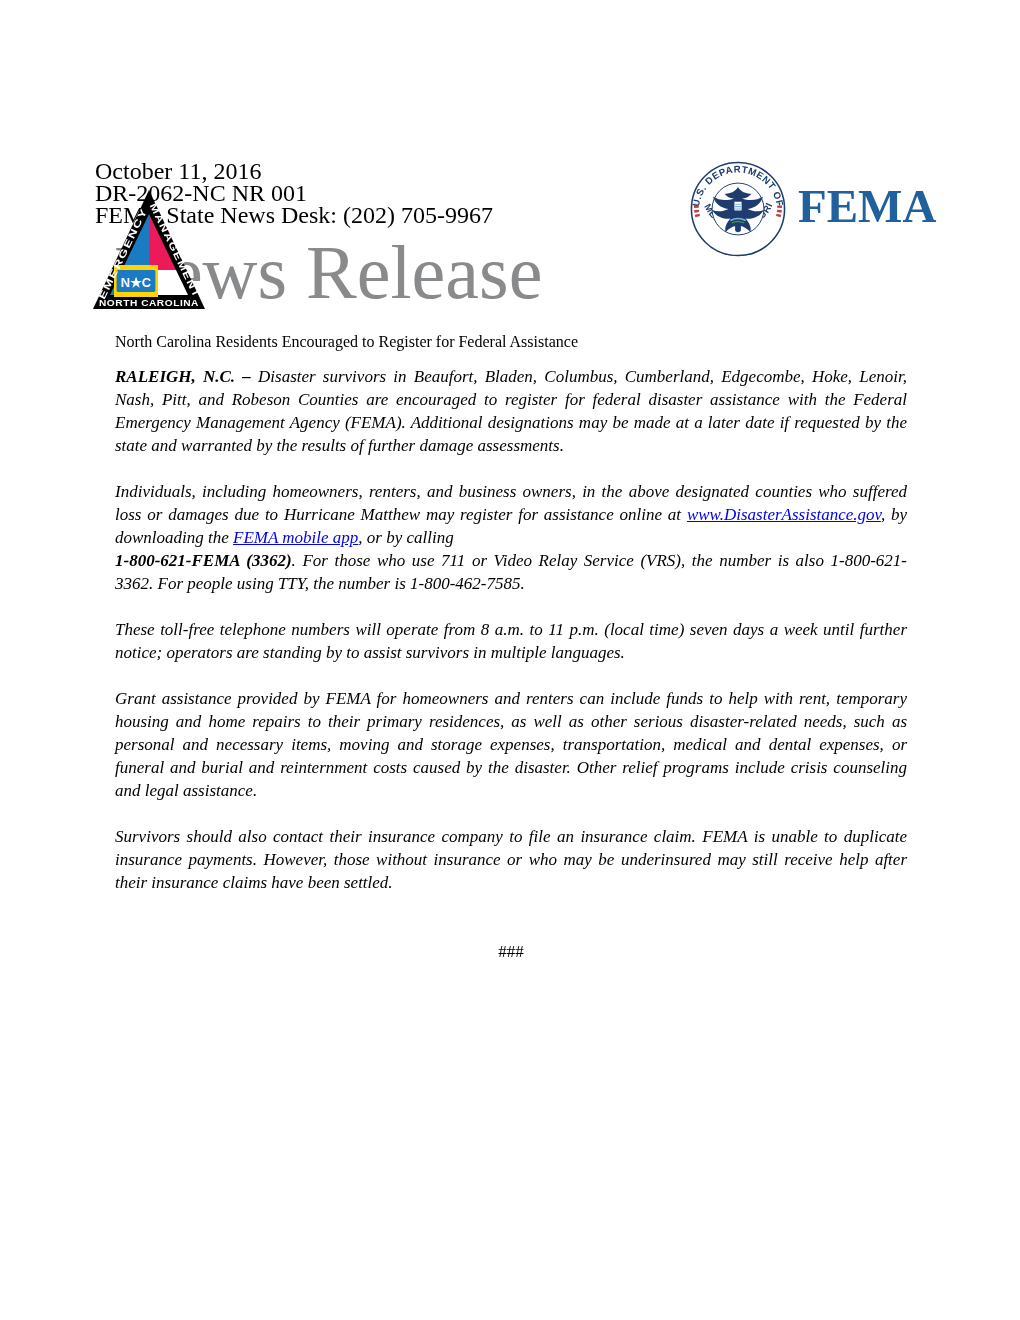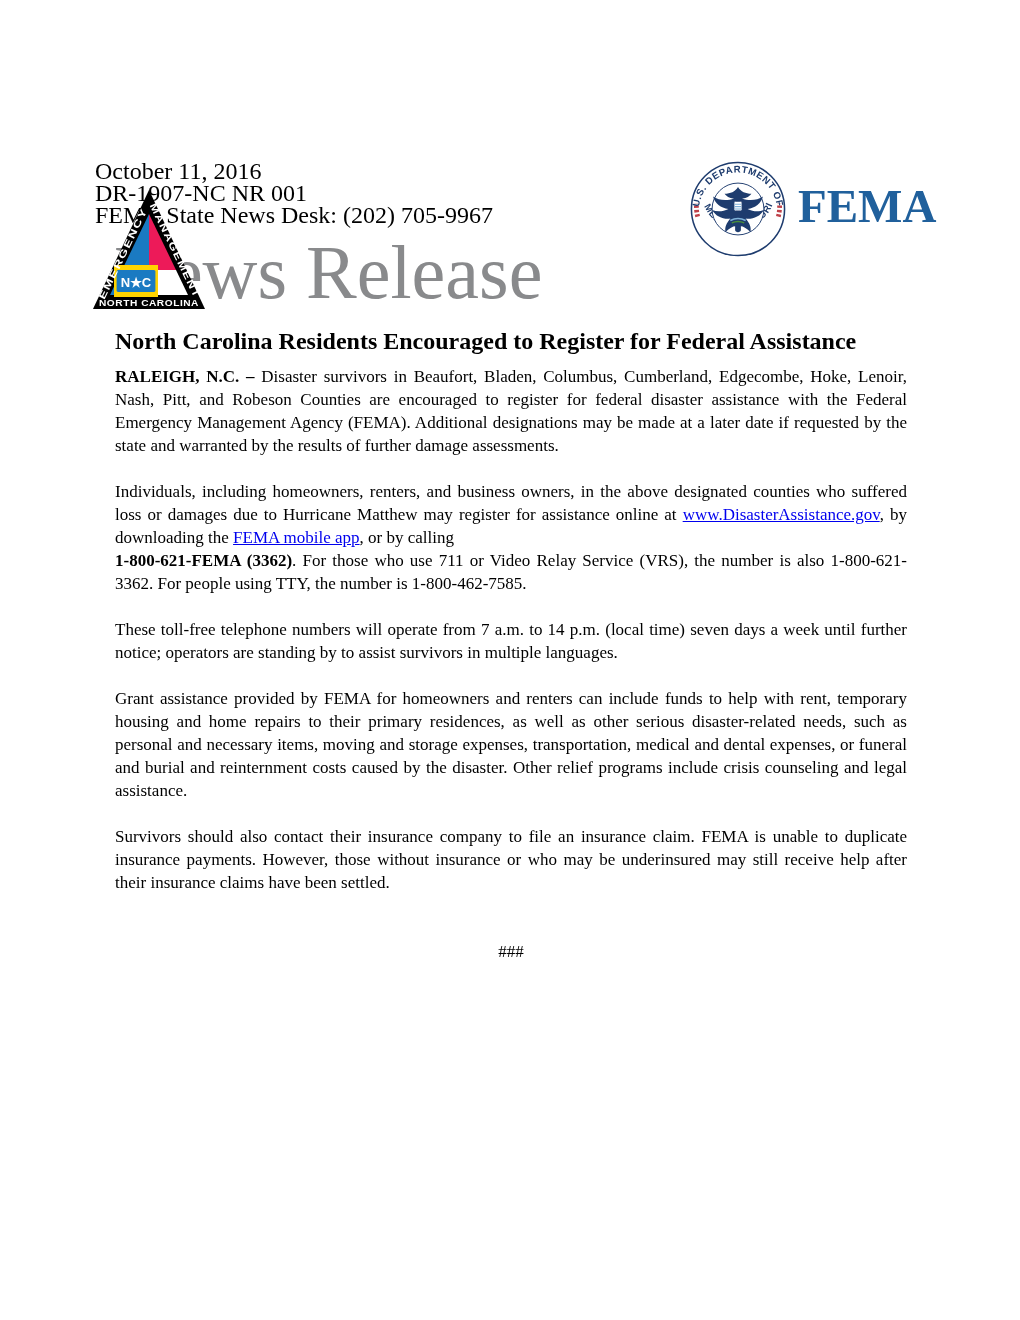--- a/index.html
+++ b/index.html
@@ -23,38 +23,38 @@
   
   .masthead {
     position:absolute; left:114px; top:234px; font-size:76px; line-height:1;
     color:var(--masthead-gray,#898A8C); white-space:nowrap;
   }
   
   .nc-logo { position:absolute; left:90px; top:188px; width:118px; height:124px; z-index:5; }
   .nc-logo text { font-family:"Liberation Sans", sans-serif; font-weight:bold; fill:#fff; }
   
   .article { position:absolute; left:115px; top:326px; width:792px; }
-  .headline { font-size:24px; line-height:31px; font-weight:bold; margin:0 0 8px 0; }
+  .headline { font-size:16px; line-height:31px; font-weight:normal; margin:0 0 8px 0; }
   .body-para {
     font-size:17px; line-height:23px; margin:23px 0 0 0;
-    text-align:justify; text-justify:inter-word;
+    text-align:justify; text-justify:inter-word;font-style:italic;
   }
   .body-para:first-of-type { margin-top:0; }
   .body-para .b { font-weight:bold; }
   .body-para a { color:var(--link-blue,#0000EE); text-decoration:underline; cursor:pointer; }
   .end-mark { margin:46px 0 0 0; font-size:17px; line-height:23px; text-align:center; }
 </style>
 </head>
 <body>
 
 <div class="page">
 
   <div class="meta-block">
     <div>October 11, 2016</div>
-    <div>DR-1907-NC NR 001</div>
+    <div>DR-2062-NC NR 001</div>
     <div>FEMA State News Desk: (202) 705-9967</div>
   </div>
 
   <div class="fema-logo">
     <svg class="fema-seal" viewBox="0 0 100 100">
       <circle cx="50" cy="50" r="48.5" fill="#ffffff" stroke="#1E3C6E" stroke-width="1.6"></circle>
 
       <path d="M 8,58 A 43,43 0 0 1 6.8,44" fill="none" stroke="#BF4048" stroke-width="5" stroke-dasharray="2.6 2"></path>
       <path d="M 92,58 A 43,43 0 0 0 93.2,44" fill="none" stroke="#BF4048" stroke-width="5" stroke-dasharray="2.6 2"></path>
 
@@ -110,20 +110,20 @@
     <text transform="translate(36,67) rotate(-64.3)" text-anchor="middle" font-size="9.5" letter-spacing="1" textLength="100" lengthAdjust="spacingAndGlyphs">EMERGENCY</text>
     <text transform="translate(82,64) rotate(64.3)" text-anchor="middle" font-size="9.5" letter-spacing="1" textLength="104" lengthAdjust="spacingAndGlyphs">MANAGEMENT</text>
     <text x="59" y="118" text-anchor="middle" font-size="9.5" letter-spacing="0.5" textLength="100" lengthAdjust="spacingAndGlyphs">NORTH CAROLINA</text>
   </svg>
 
   <div class="article">
     <h1 class="headline">North Carolina Residents Encouraged to Register for Federal Assistance</h1>
     <div id="paragraphs">
         <p class="body-para"><span class="b">RALEIGH, N.C. – </span><span>Disaster survivors in Beaufort, Bladen, Columbus, Cumberland, Edgecombe, Hoke, Lenoir, Nash, Pitt, and Robeson Counties are encouraged to register for federal disaster assistance with the Federal Emergency Management Agency (FEMA). Additional designations may be made at a later date if requested by the state and warranted by the results of further damage assessments.</span></p>
         <p class="body-para"><span>Individuals, including homeowners, renters, and business owners, in the above designated counties who suffered loss or damages due to Hurricane Matthew may register for assistance online at </span><a href="#">www.DisasterAssistance.gov</a><span>, by downloading the </span><a href="#">FEMA mobile app</a><span>, or by calling</span><br><span class="b">1-800-621-FEMA (3362)</span><span>. For those who use 711 or Video Relay Service (VRS), the number is also 1-800-621-3362.  For people using TTY, the number is 1-800-462-7585.</span></p>
-        <p class="body-para"><span>These toll-free telephone numbers will operate from 7 a.m. to 14 p.m. (local time) seven days a week until further notice; operators are standing by to assist survivors in multiple languages.</span></p>
+        <p class="body-para"><span>These toll-free telephone numbers will operate from 8 a.m. to 11 p.m. (local time) seven days a week until further notice; operators are standing by to assist survivors in multiple languages.</span></p>
         <p class="body-para"><span>Grant assistance provided by FEMA for homeowners and renters can include funds to help with rent, temporary housing and home repairs to their primary residences, as well as other serious disaster-related needs, such as personal and necessary items, moving and storage expenses, transportation,  medical and dental expenses, or funeral and burial and reinternment costs caused by the disaster. Other relief programs include crisis counseling and legal assistance.</span></p>
         <p class="body-para"><span>Survivors should also contact their insurance company to file an insurance claim. FEMA is unable to duplicate insurance payments. However, those without insurance or who may be underinsured may still receive help after their insurance claims have been settled.</span></p>
       </div>
     <p class="end-mark">###</p>
   </div>
 
 </div>
 
 </body></html>

